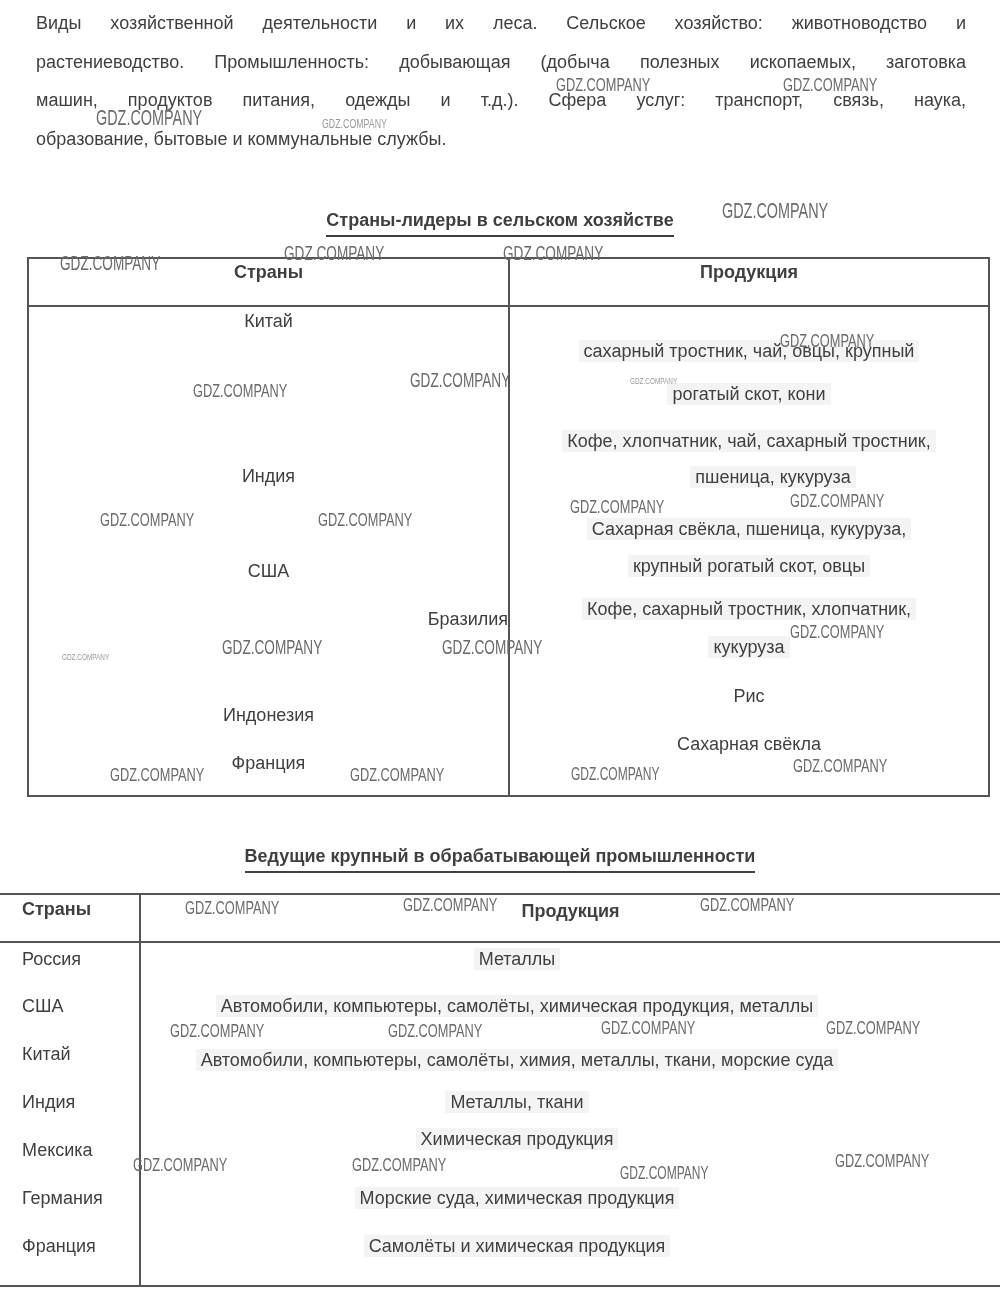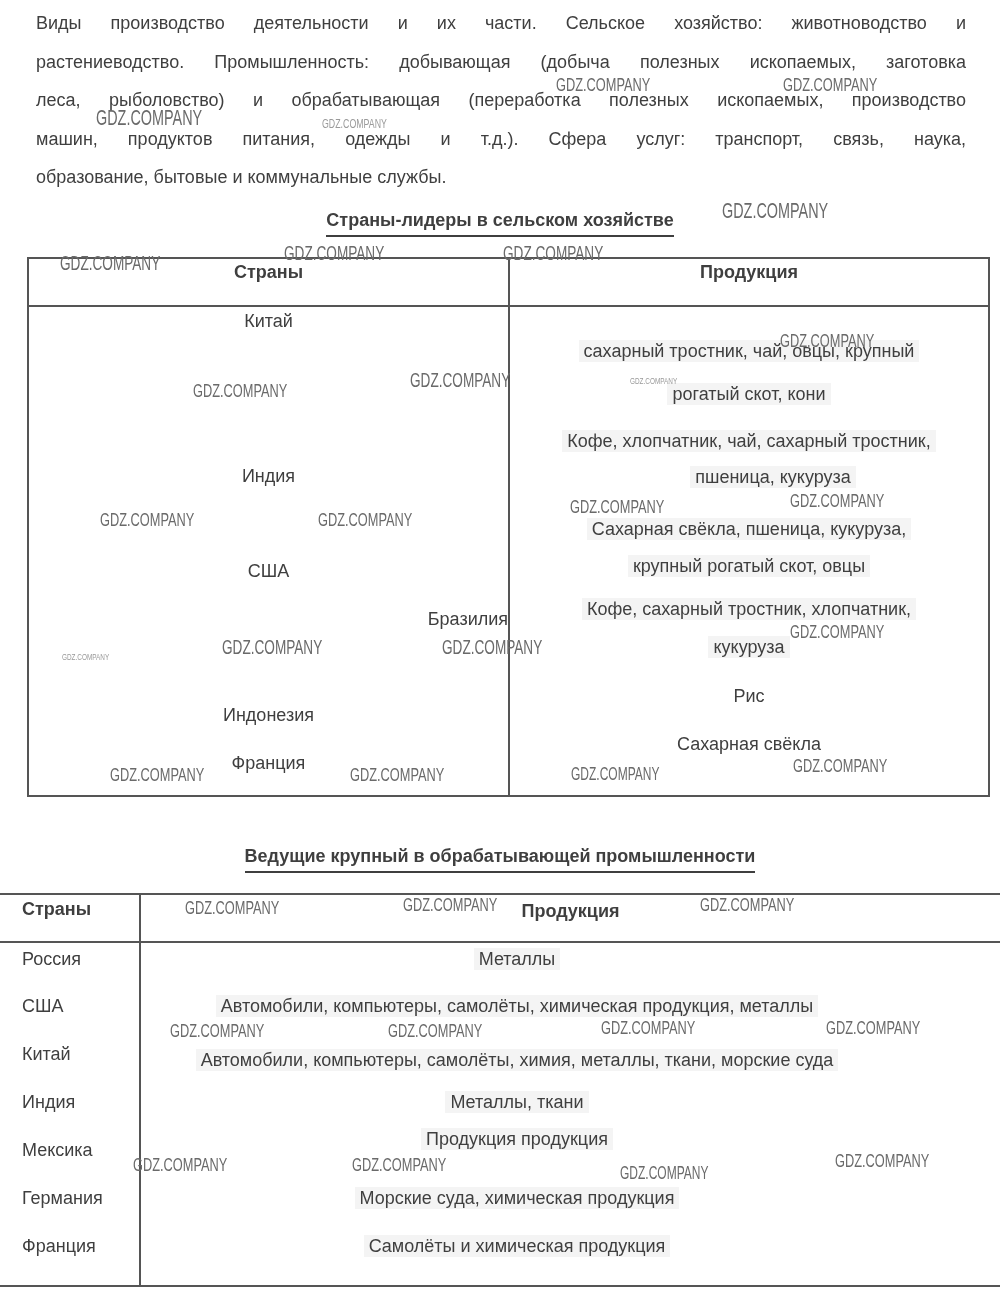--- a/index.html
+++ b/index.html
@@ -36,23 +36,22 @@
   .wm{position:absolute;color:#6a6a6a;white-space:nowrap;letter-spacing:0px;
       transform:scale(0.8,1.18);transform-origin:0 0;font-weight:400;}
   .wm-light{color:#9a9a9a;}
 </style>
 </head>
 <body>
 
 <div class="page">
 
   <div class="intro">
-    <div class="pline">Виды производство деятельности и их части. Сельское хозяйство: животноводство и</div>
+    <div class="pline">Виды хозяйственной деятельности и их леса. Сельское хозяйство: животноводство и</div>
     <div class="pline">растениеводство. Промышленность: добывающая (добыча полезных ископаемых, заготовка</div>
-    <div class="pline">леса, рыболовство) и обрабатывающая (переработка полезных ископаемых, производство</div>
     <div class="pline">машин, продуктов питания, одежды и т.д.). Сфера услуг: транспорт, связь, наука,</div>
     <div class="pline last">образование, бытовые и коммунальные службы.</div>
   </div>
 
   <div class="sec-title" style="top:210px;">
     <span class="ul">Страны-лидеры в сельском хозяйстве</span>
   </div>
 
   <div class="t1">
     <div class="vdiv"></div>
@@ -94,21 +93,21 @@
     <div class="country" style="top:149px;">Китай</div>
     <div class="country" style="top:197px;">Индия</div>
     <div class="country" style="top:245px;">Мексика</div>
     <div class="country" style="top:293px;">Германия</div>
     <div class="country" style="top:341px;">Франция</div>
 
     <div class="prod" style="top:54px;"><span class="hl">Металлы</span></div>
     <div class="prod" style="top:101px;"><span class="hl">Автомобили, компьютеры, самолёты, химическая продукция, металлы</span></div>
     <div class="prod" style="top:155px;"><span class="hl">Автомобили, компьютеры, самолёты, химия, металлы, ткани, морские суда</span></div>
     <div class="prod" style="top:197px;"><span class="hl">Металлы, ткани</span></div>
-    <div class="prod" style="top:234px;"><span class="hl">Продукция продукция</span></div>
+    <div class="prod" style="top:234px;"><span class="hl">Химическая продукция</span></div>
     <div class="prod" style="top:293px;"><span class="hl">Морские суда, химическая продукция</span></div>
     <div class="prod" style="top:341px;"><span class="hl">Самолёты и химическая продукция</span></div>
   </div>
 
   <div id="watermark-layer">
       <div class="wm" style="left: 556px; top: 74px; font-size: 16px;">GDZ.COMPANY</div>
       <div class="wm" style="left: 783px; top: 74px; font-size: 16px;">GDZ.COMPANY</div>
       <div class="wm" style="left: 96px; top: 106px; font-size: 18px;">GDZ.COMPANY</div>
       <div class="wm wm-light" style="left: 322px; top: 116px; font-size: 11px;">GDZ.COMPANY</div>
       <div class="wm" style="left: 722px; top: 199px; font-size: 18px;">GDZ.COMPANY</div>

